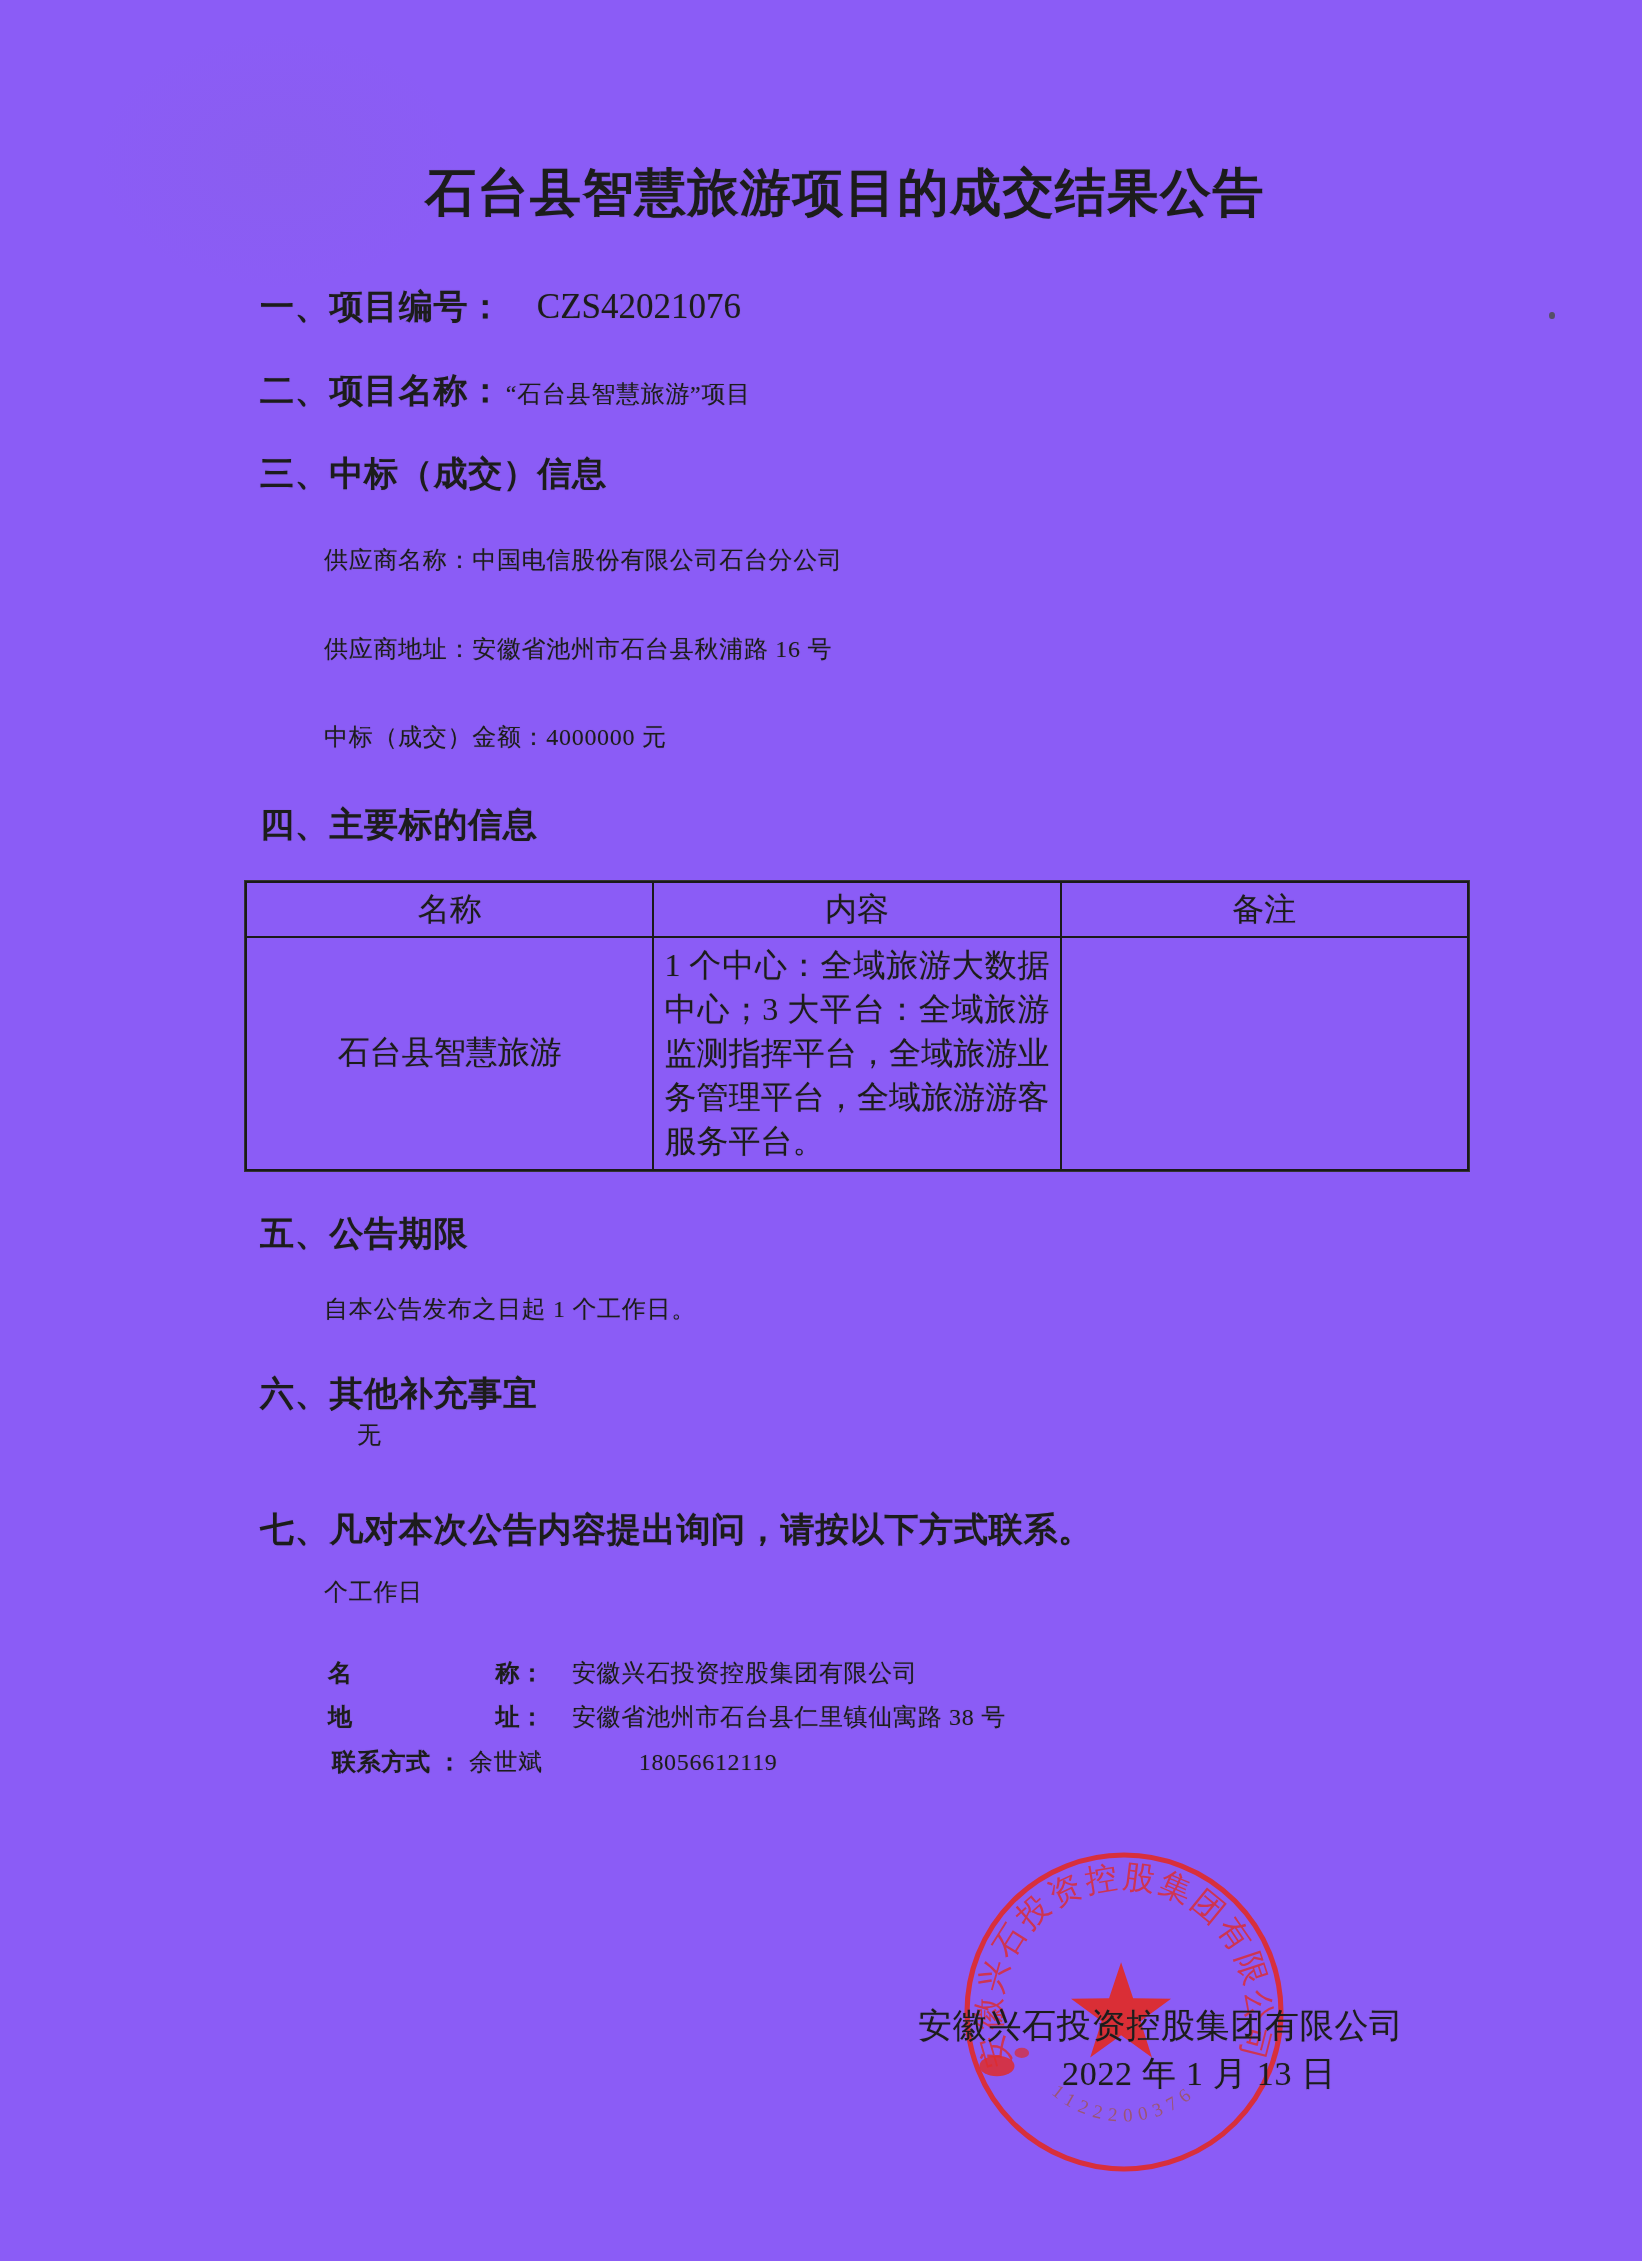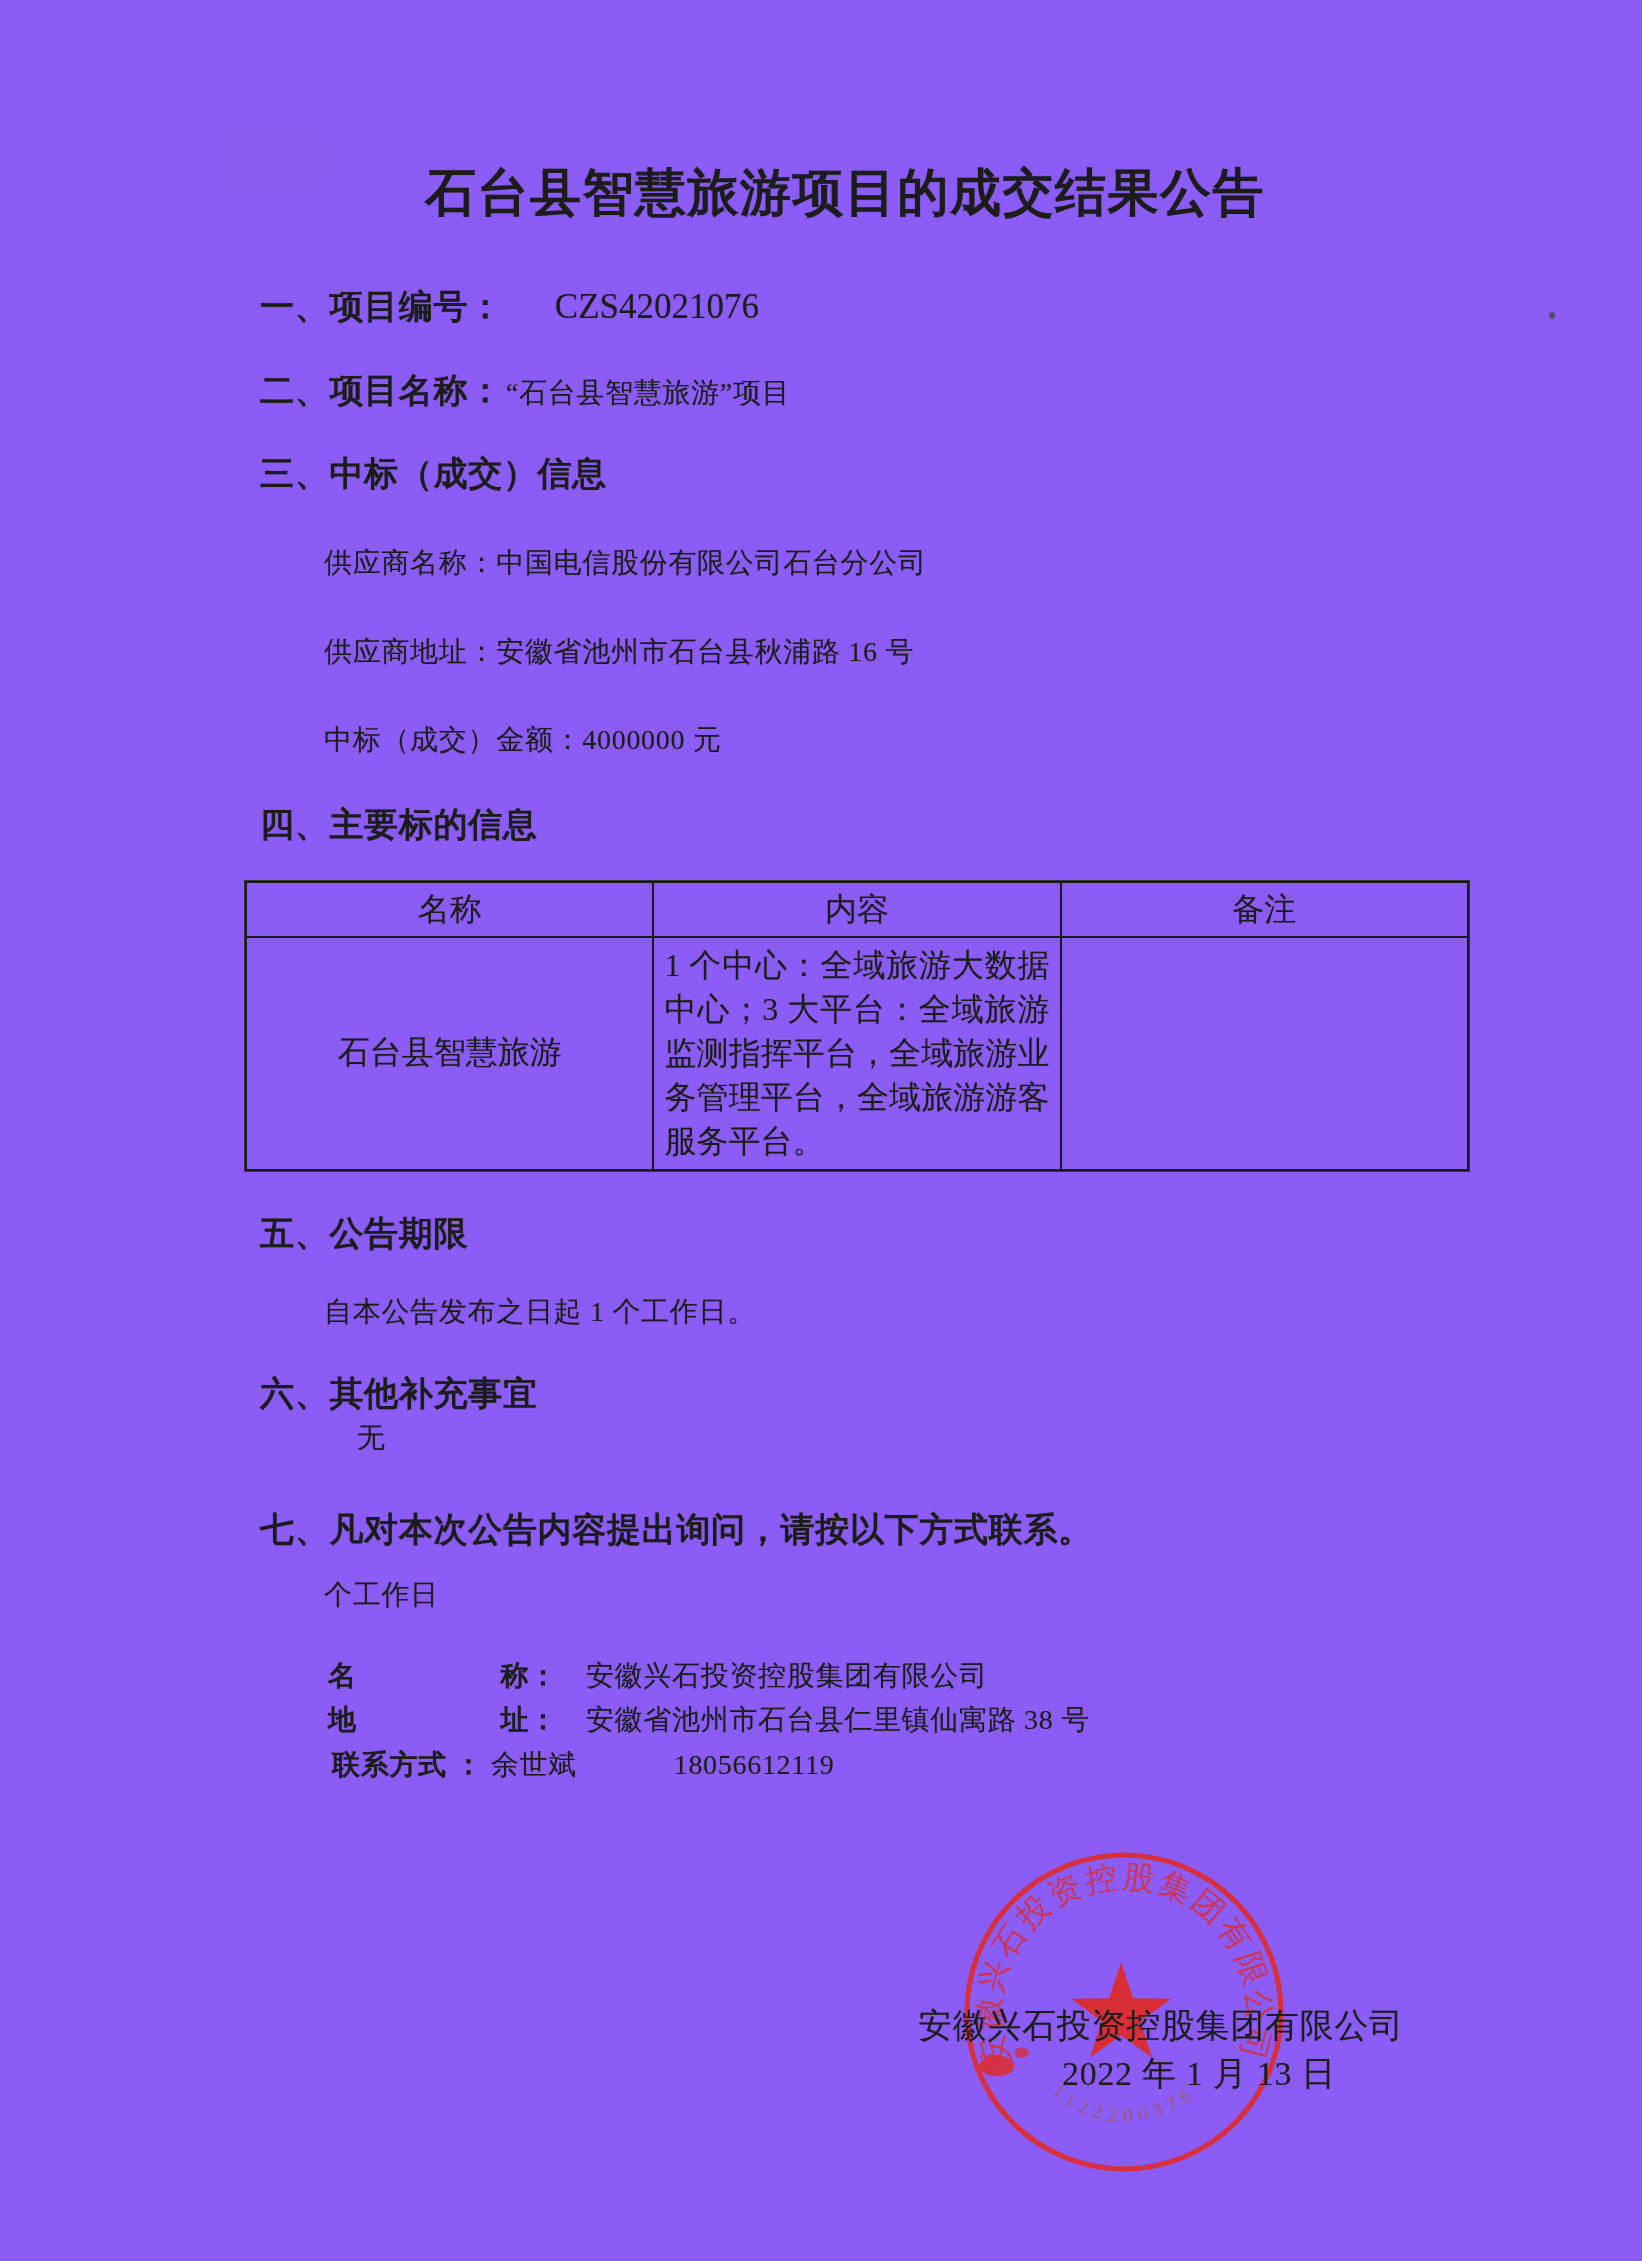--- a/index.html
+++ b/index.html
@@ -9,21 +9,21 @@
     font-family:"Liberation Serif","DejaVu Serif",serif;
     color:#1c1c1c;
   }
   .abs{position:absolute;white-space:nowrap;}
   .t{text-shadow:0 0 1.1px rgba(70,70,70,.45);}
   .title{
     left:0;right:0;top:159px;text-align:center;text-indent:47px;
     font-size:51px;font-weight:bold;letter-spacing:1.5px;
   }
   .h{font-size:34px;font-weight:bold;letter-spacing:0.7px;}
-  .b{font-size:28px;font-weight:normal;letter-spacing:0.7px;}
+  .b{font-size:24px;font-weight:normal;letter-spacing:0.7px;}
   .num{font-size:35px;font-weight:normal;}
   .doc-table{
     position:absolute;left:245px;top:881px;width:1224px;height:276px;
     border-collapse:collapse;table-layout:fixed;
     font-size:32px;color:#1c1c1c;
   }
   .doc-table td{border:2.2px solid #1a1a1a;}
   .doc-table tr.head td{height:51px;text-align:center;vertical-align:middle;border-bottom-width:2.9px;}
   .doc-table tr.body td{height:222px;vertical-align:middle;}
   .doc-table td.c-name{text-align:center;}
@@ -46,21 +46,21 @@
 
 <div class="page">
 
   <div class="shade"></div>
   <div class="dot-artifact"></div>
 
   <div class="abs title t">石台县智慧旅游项目的成交结果公告</div>
 
   <div class="abs t" style="left:260px;top:284px;">
     <span class="h">一、项目编号：</span>
-    <span class="num" style="margin-left:49px;text-align:center;">CZS42021076</span>
+    <span class="num" style="margin-left:31px;text-align:center;">CZS42021076</span>
   </div>
 
   <div class="abs t" style="left:260px;top:368px;">
     <span class="h">二、项目名称：</span>
     <span class="b">“石台县智慧旅游”项目</span>
   </div>
 
   <div class="abs h t" style="left:260px;top:451px;">三、中标（成交）信息</div>
 
   <div class="abs b t" style="left:324px;top:544px;">供应商名称：中国电信股份有限公司石台分公司</div>

